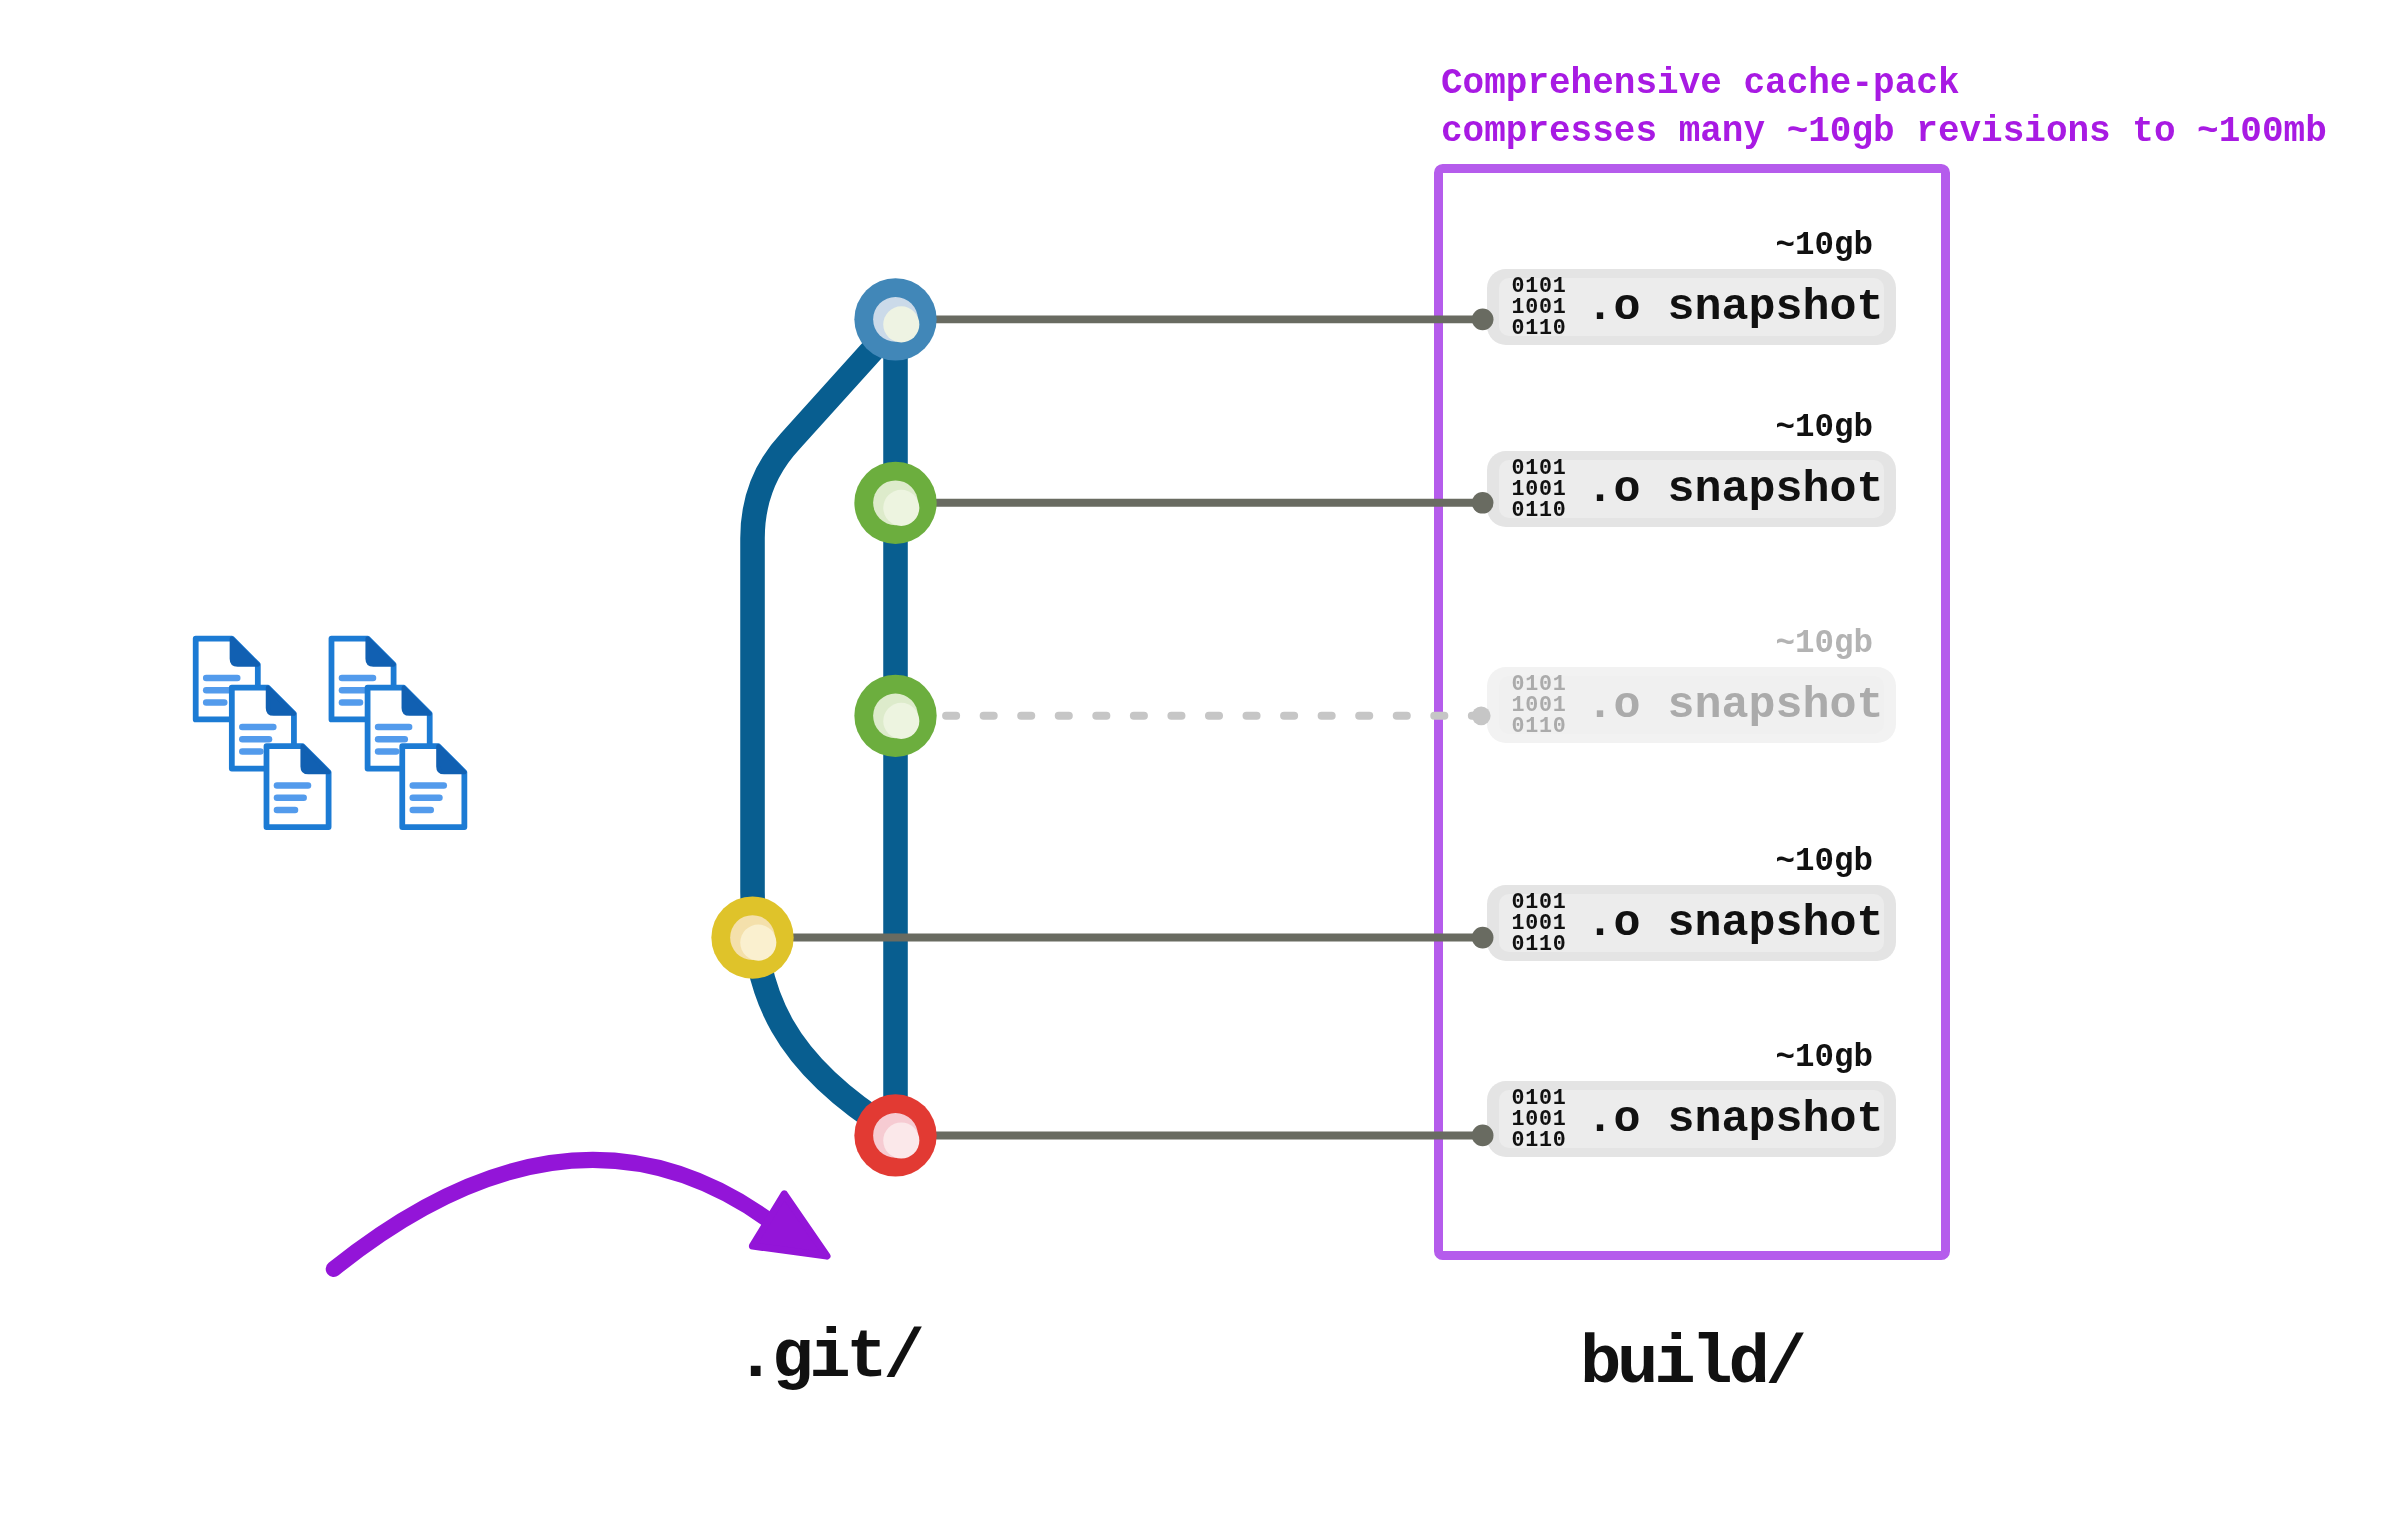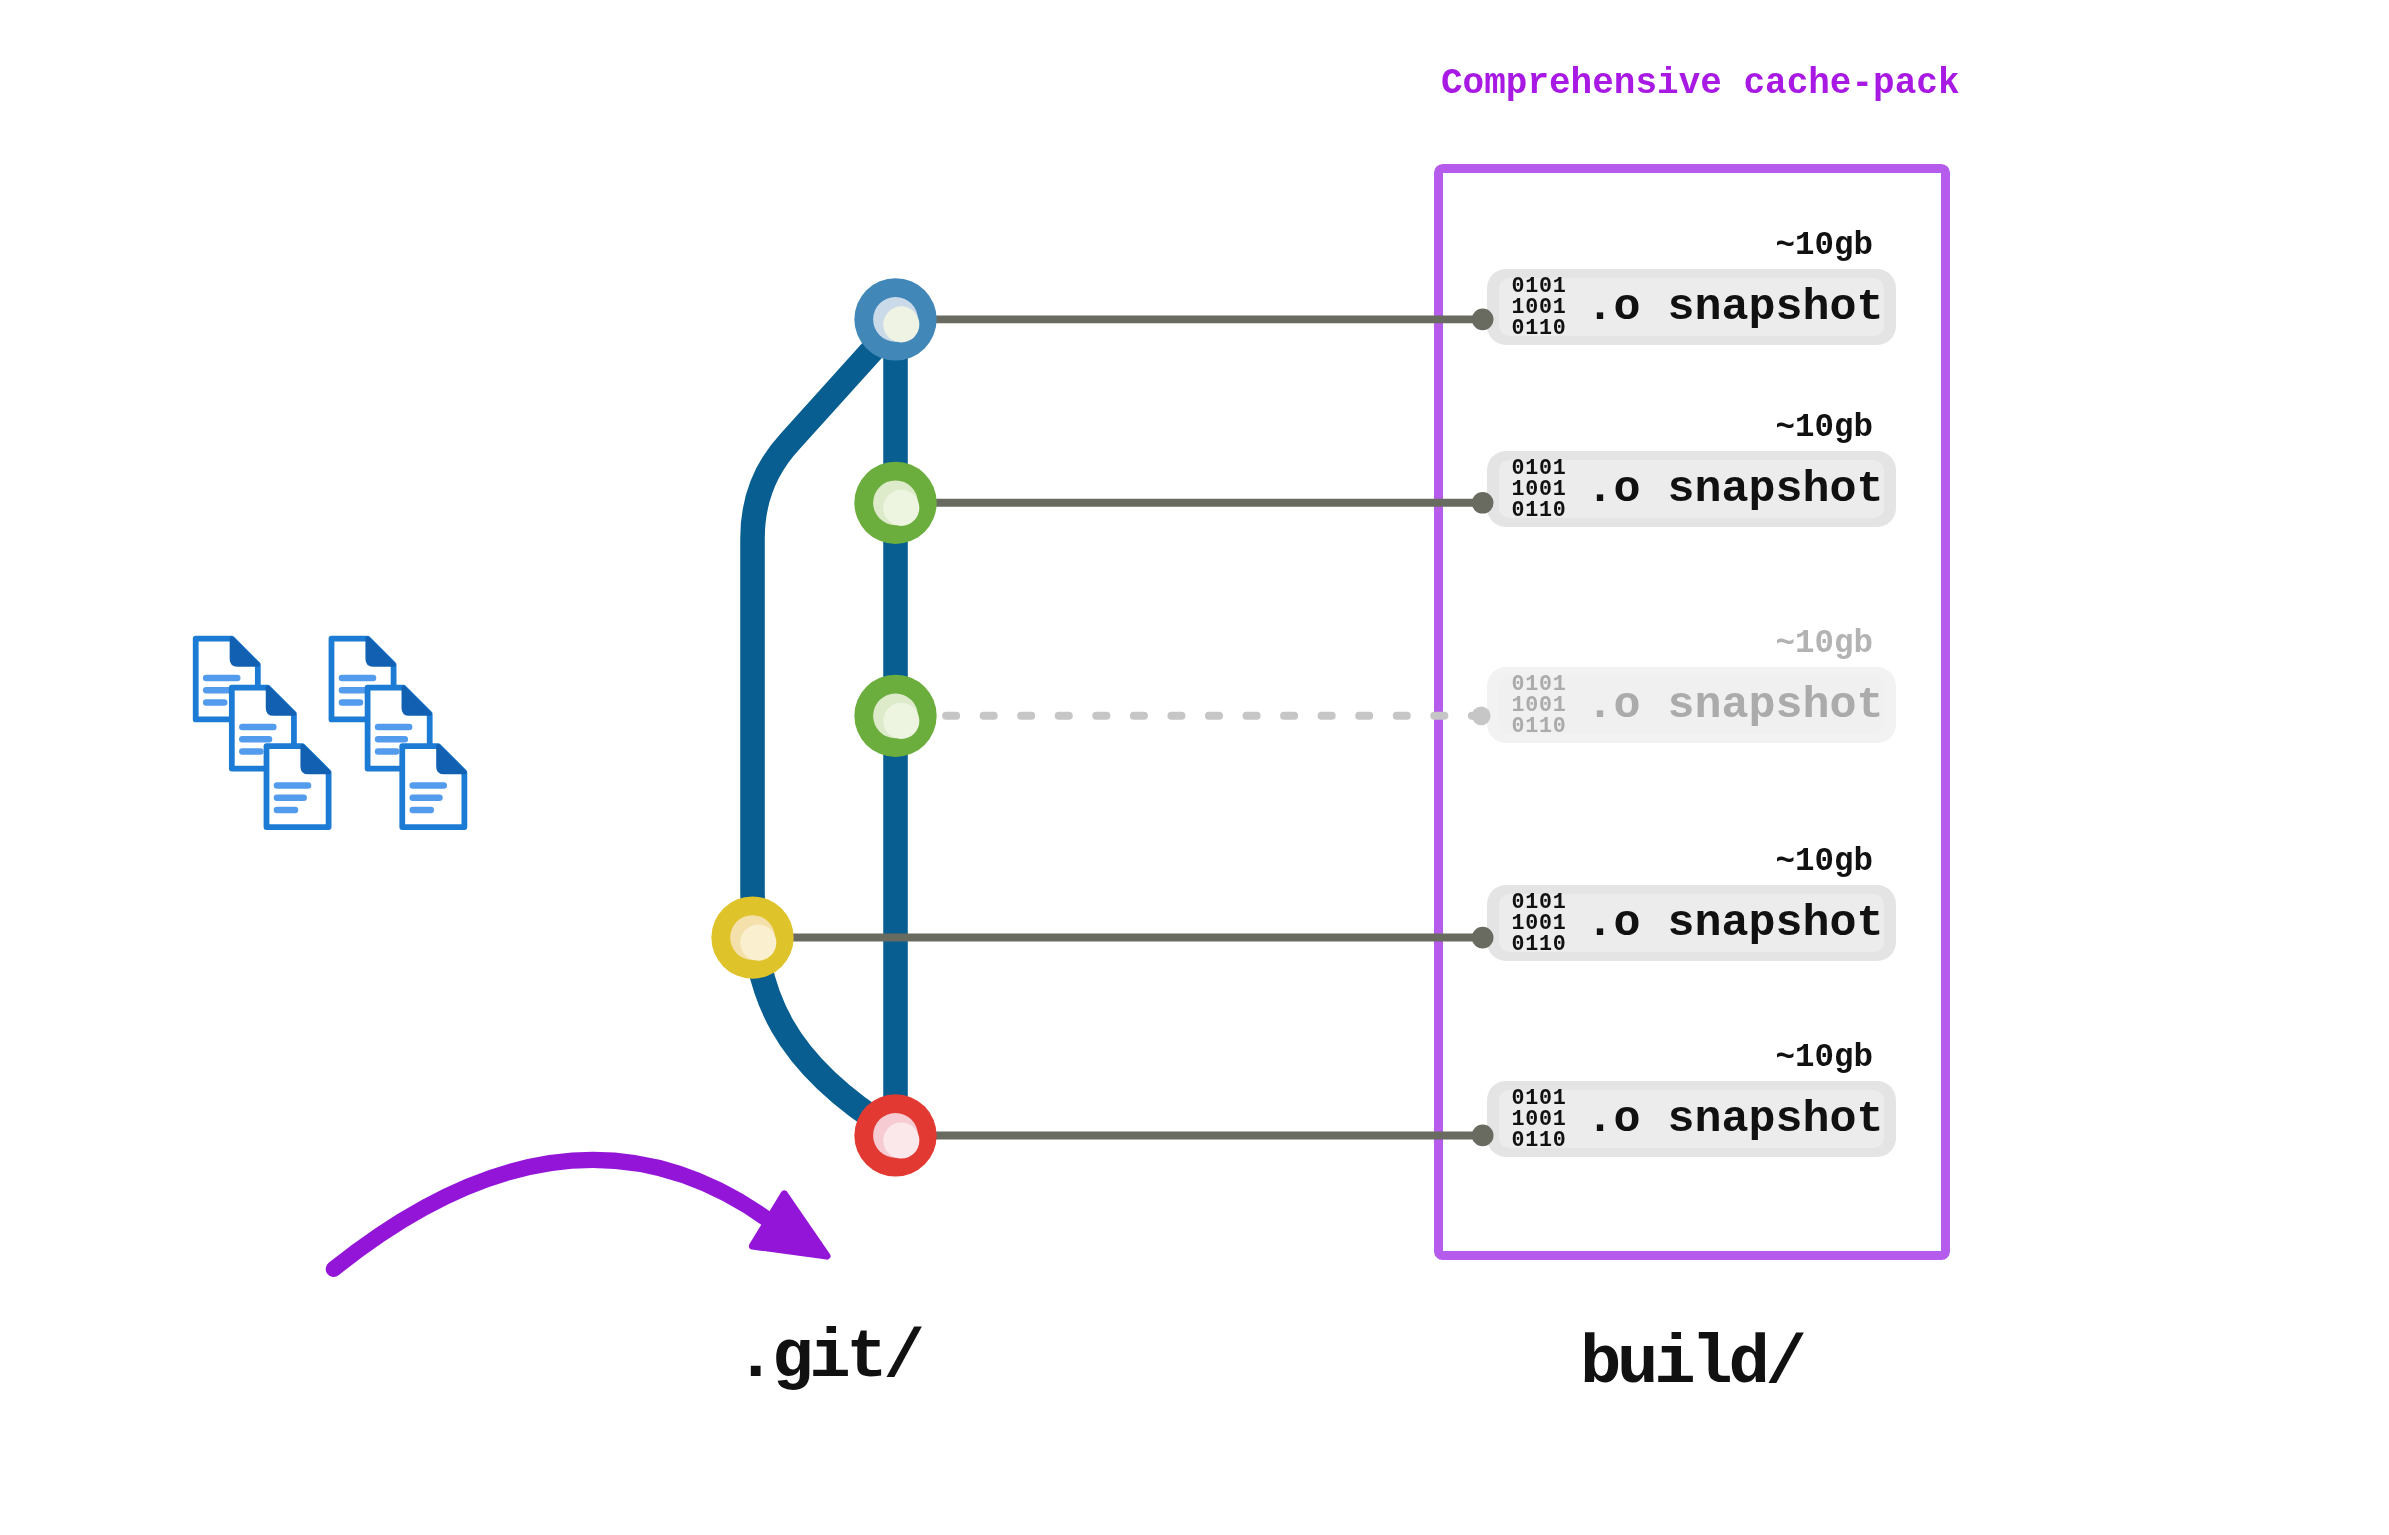--- a/index.html
+++ b/index.html
@@ -70,20 +70,21 @@
   .build-box{z-index:2;}
   .header,.mirroring,.dir-label{z-index:6;}
 </style>
 </head>
 <body>
 
 <div class="canvas">
 
   <div class="header">
     <div>Comprehensive cache-pack</div>
+    <div>compresses many ~10gb revisions to ~100mb</div>
   </div>
 
   <div class="build-box"></div>
 
   <div class="slot" style="top:241px">
     <div class="size-label">~10gb</div>
     <div class="card">
       <div class="card-inner">
         <div class="binary">
           <div>0101</div>

